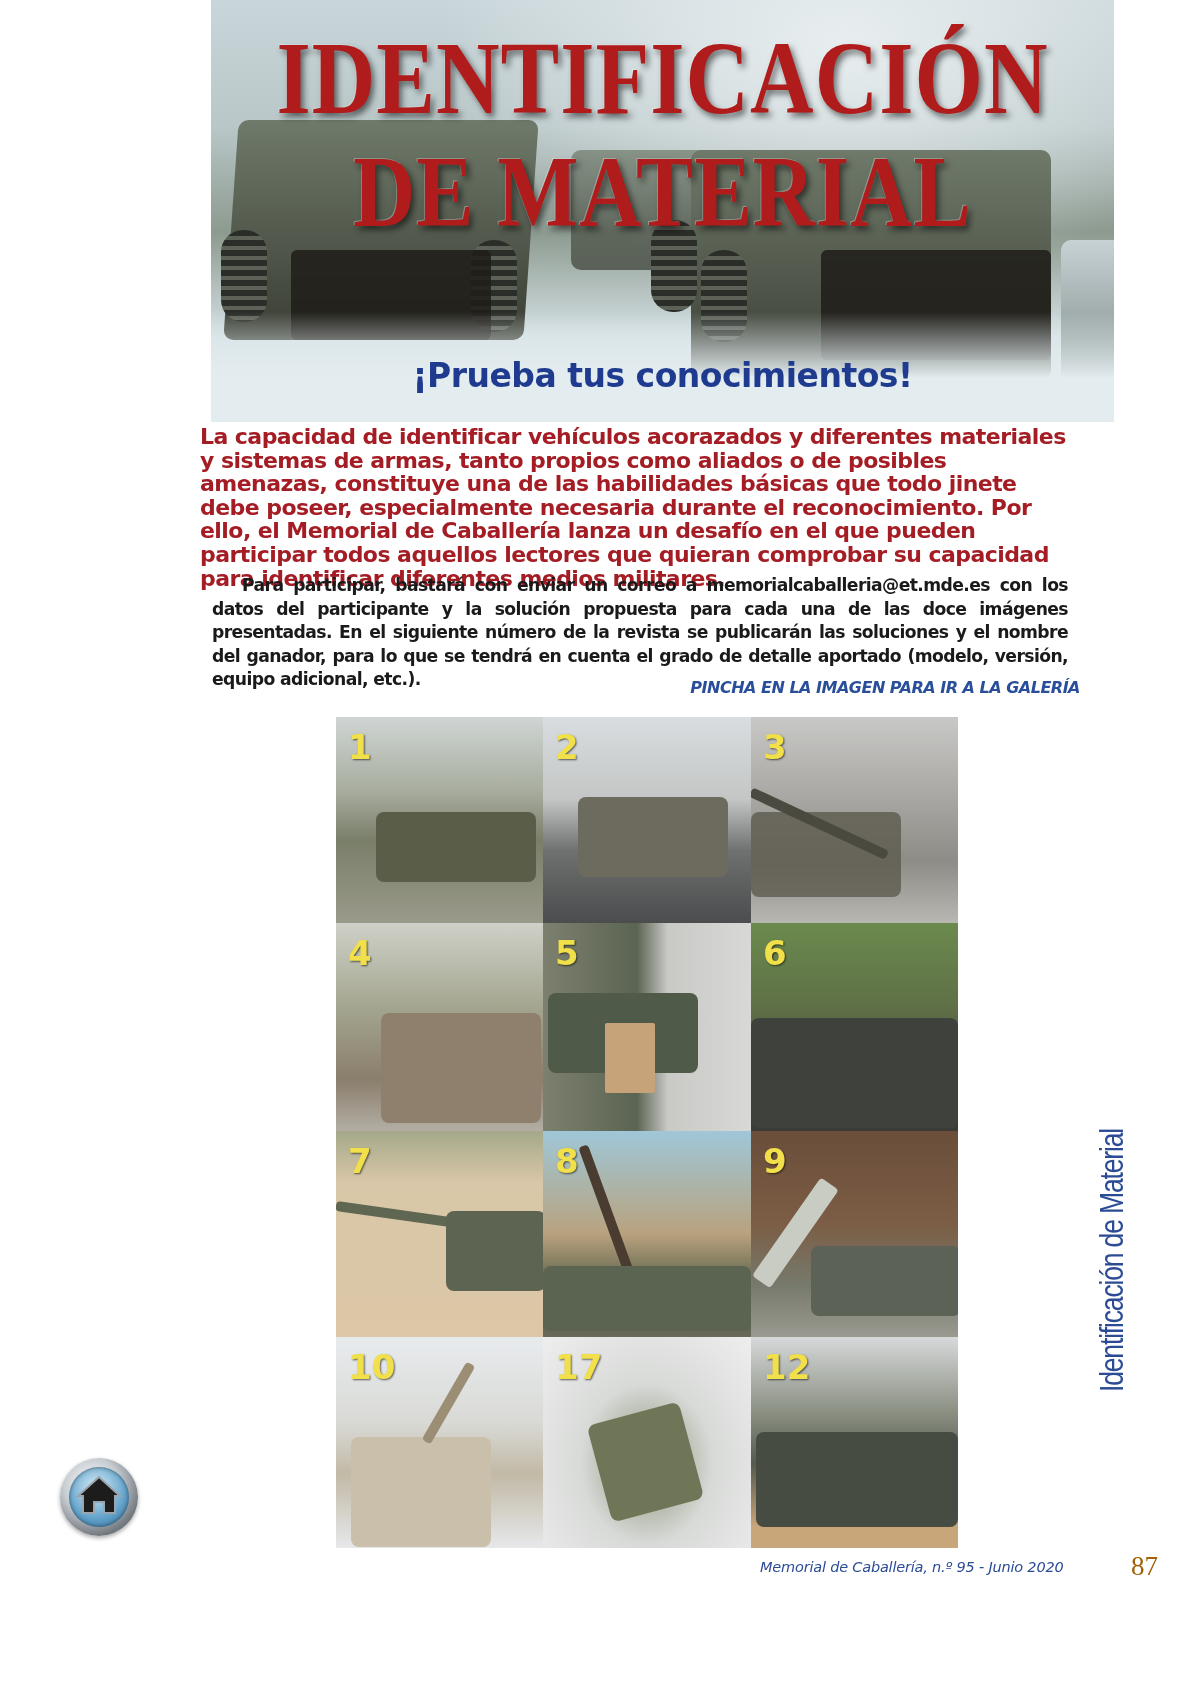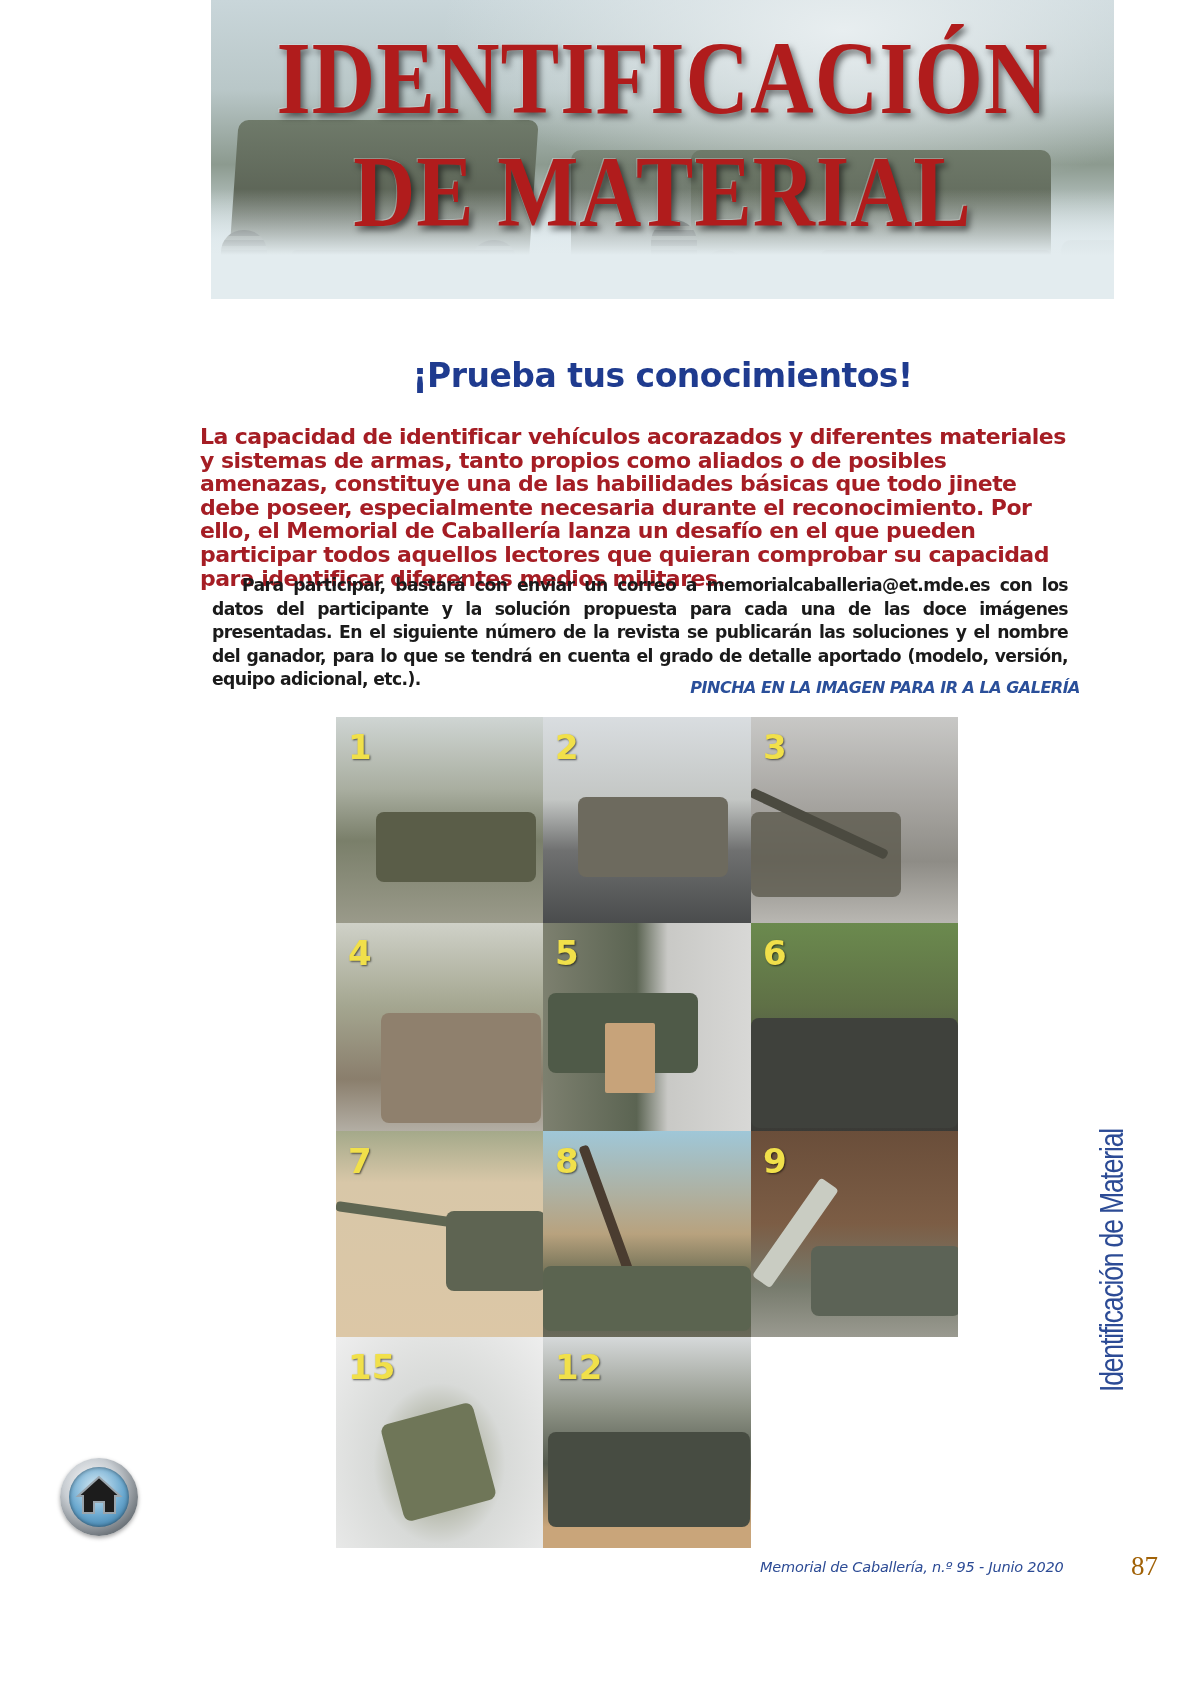--- a/index.html
+++ b/index.html
@@ -1,19 +1,19 @@
 <!DOCTYPE html>
 <html><head>
   <meta charset="utf-8">
   <style>
     html, body { margin:0; padding:0; background:#ffffff; }
     body { width:1199px; height:1696px; position:relative; overflow:hidden;
            font-family:"Liberation Sans", sans-serif; }
 
-    .hero { position:absolute; left:211px; top:0; width:903px; height:299px;
+    .hero { position:absolute; left:211px; top:0; width:903px; height:422px;
             background:
               radial-gradient(ellipse at 70% 10%, #e8eef0 0%, rgba(232,238,240,0) 45%),
               linear-gradient(180deg, #c9d6da 0%, #b9c7c8 30%, #8c9a8f 55%, #d6e2e6 80%, #e6eef1 100%);
             overflow:hidden; }
     .hero .veh { position:absolute; background:linear-gradient(180deg,#6f7a6a,#3a3d33); border-radius:10px; }
     .hero .veh.v1 { left:20px; top:120px; width:300px; height:220px; transform:skewX(-4deg); }
     .hero .veh.v2 { left:480px; top:150px; width:360px; height:230px; }
     .hero .veh.v3 { left:360px; top:150px; width:140px; height:120px; opacity:.7; }
     .hero .veh.v4 { left:850px; top:240px; width:70px; height:150px; background:linear-gradient(180deg,#c6d2d4,#7b8783); }
     .hero .wheel { position:absolute; width:46px; height:92px; border-radius:22px;
@@ -151,23 +151,28 @@
   <div class="tile t8">
     <div class="gun" style="left:40px;top:10px;width:170px;background:#4a3c30;transform:rotate(70deg);"></div>
     <div class="veh" style="left:0px;top:135px;width:208px;height:65px;background:#5b6450;"></div>
     <span class="num">8</span>
   </div>
   <div class="tile t9">
     <div class="gun" style="left:10px;top:140px;width:120px;height:22px;background:#c9ccc2;transform:rotate(-55deg);"></div>
     <div class="veh" style="left:60px;top:115px;width:150px;height:70px;background:#5c6356;"></div>
     <span class="num">9</span>
   </div>
+  <div class="tile t10">
+    <div class="veh" style="left:15px;top:100px;width:140px;height:110px;background:#c9bfaa;"></div>
+    <div class="gun" style="left:90px;top:100px;width:90px;background:#9c8e74;transform:rotate(-60deg);"></div>
+    <span class="num">10</span>
+  </div>
   <div class="tile t11">
     <div class="veh" style="left:55px;top:75px;width:95px;height:100px;background:#6f7658;transform:rotate(-15deg);"></div>
-    <span class="num">15</span>
+    <span class="num">17</span>
   </div>
   <div class="tile t12">
     <div class="veh" style="left:5px;top:95px;width:202px;height:95px;background:#474c42;"></div>
     <span class="num">12</span>
   </div>
 </div>
 
 <div class="sidebar-title">Identificación de Material</div>
 
 <div class="home-btn">

